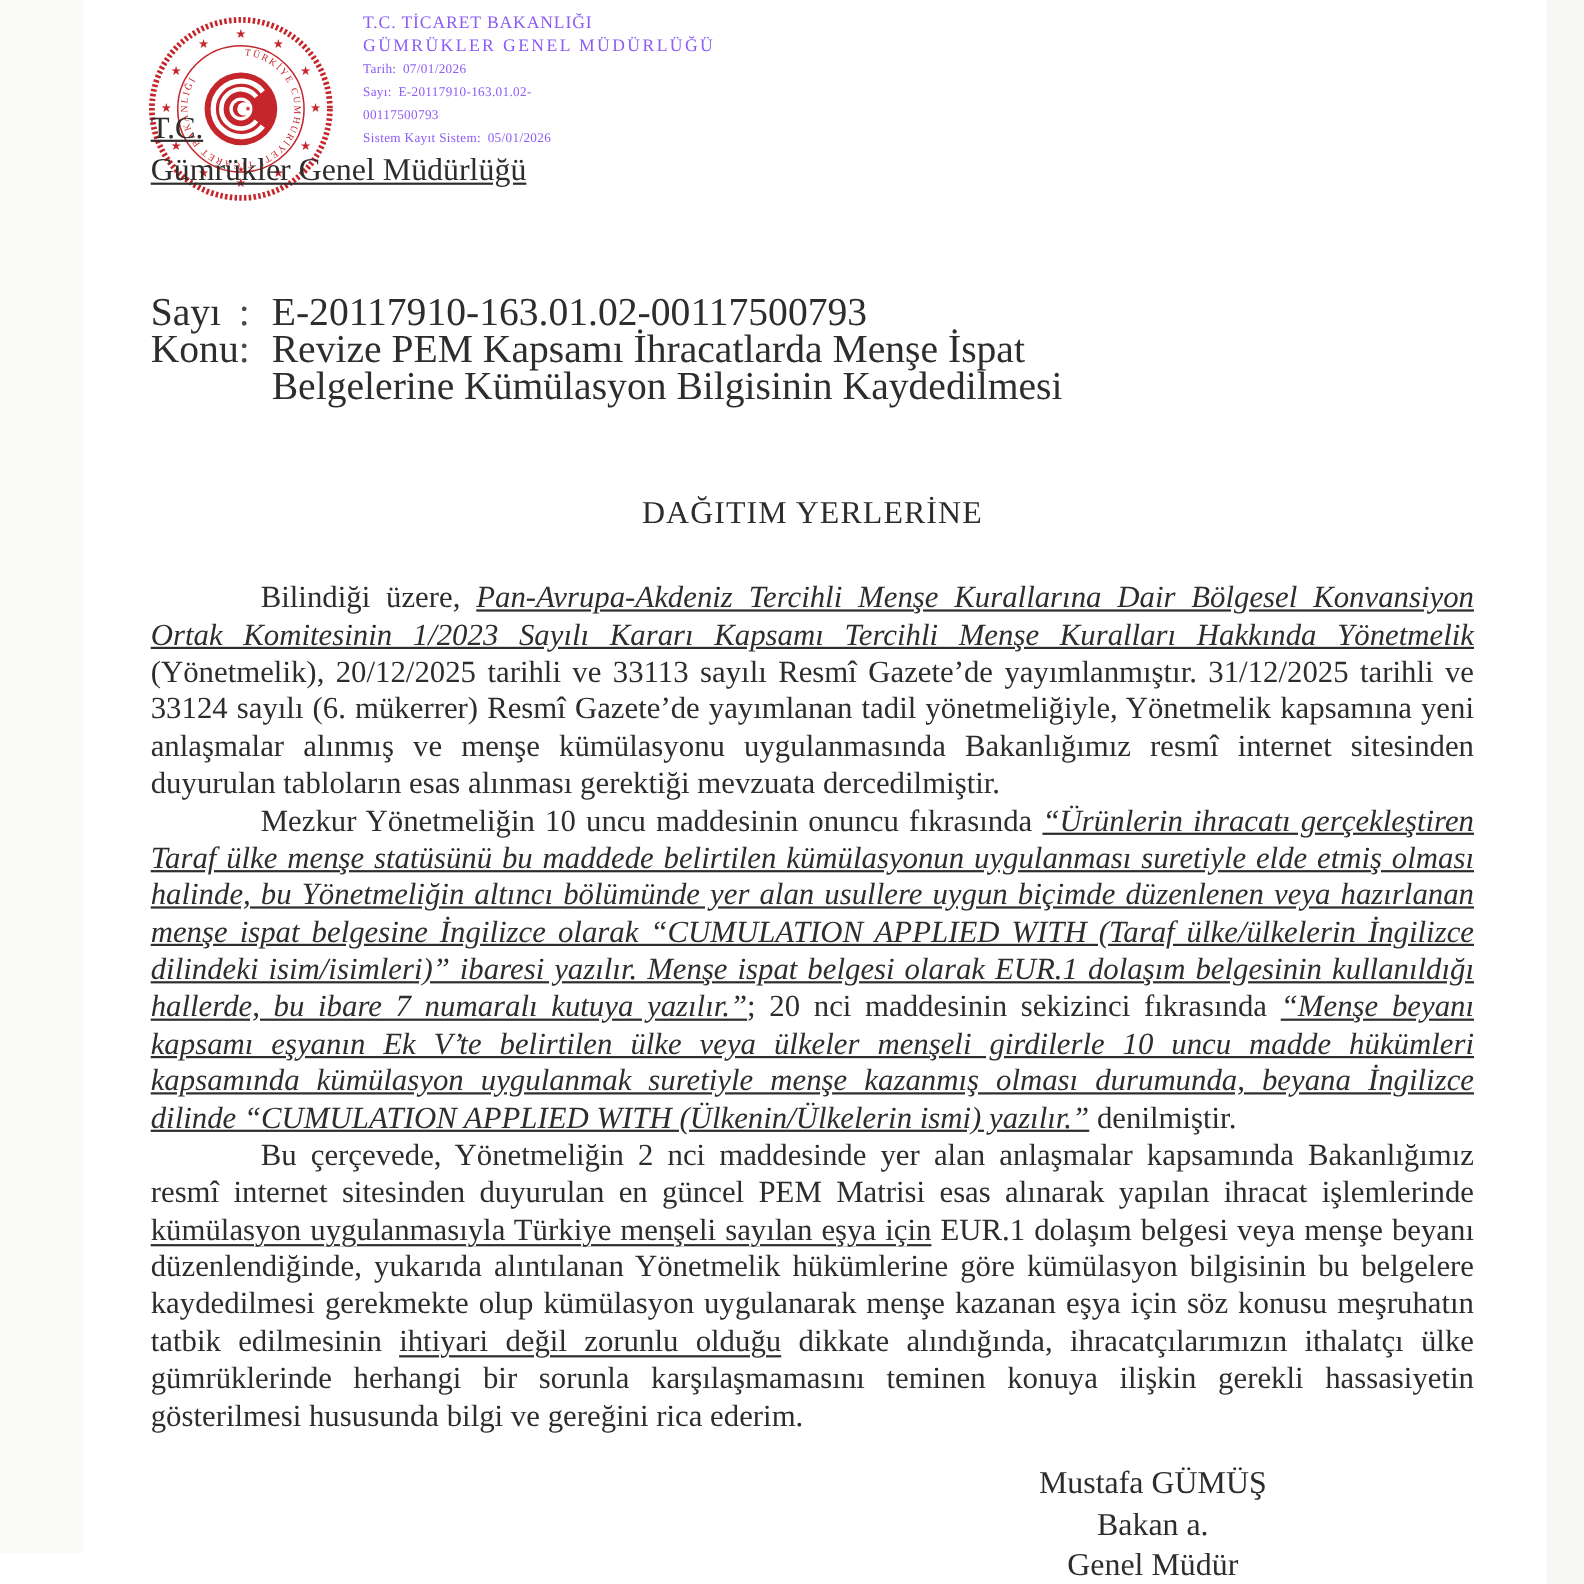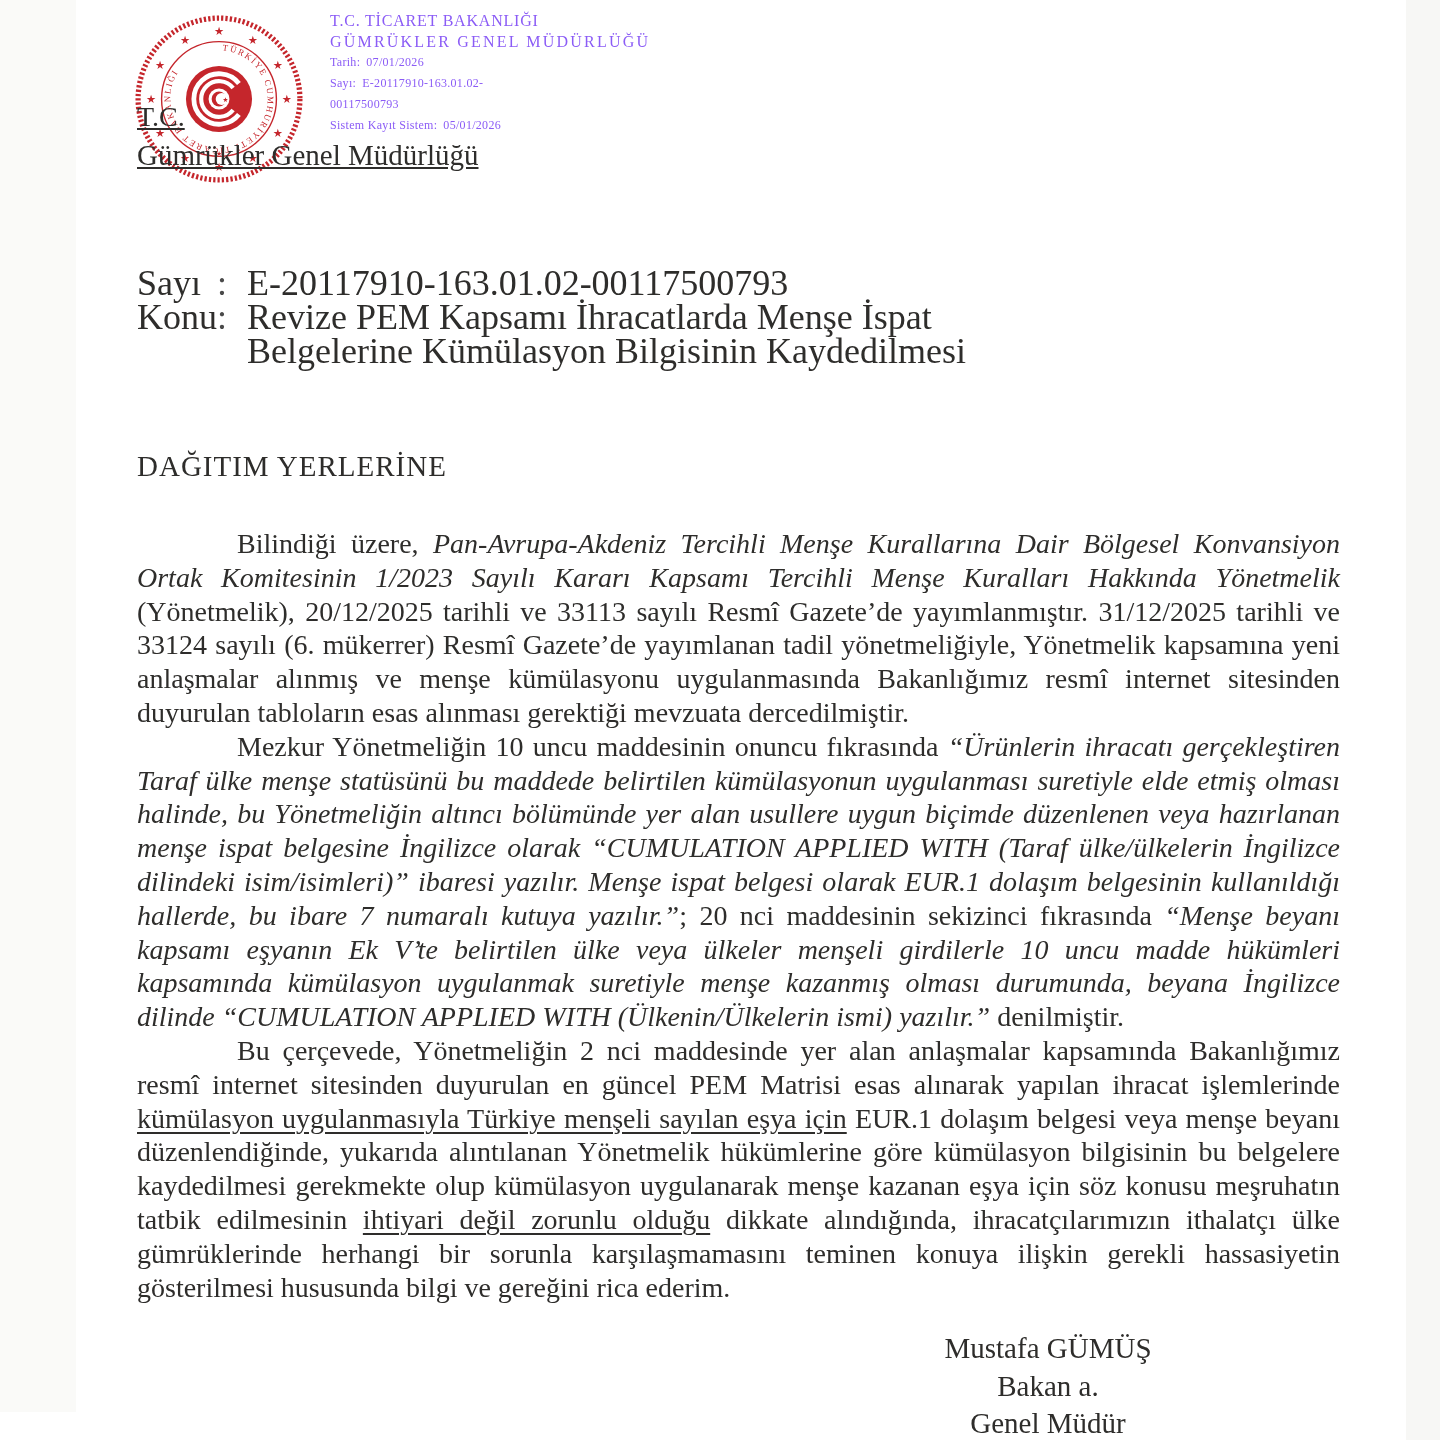--- a/index.html
+++ b/index.html
@@ -28,30 +28,30 @@
   .center-head .h1{font-size:28px;line-height:38px;}
   .center-head .h2{font-size:32px;line-height:41px;letter-spacing:1px;}
   .center-head .h3{font-size:29px;line-height:38px;}
 
   
   .meta{position:absolute;left:137px;top:266px;font-size:36px;line-height:34px;}
   .meta-row{display:grid;grid-template-columns:80px 30px auto;}
   .meta-sep{color:#4a4a4a;text-align:left;}
 
   
-  .salutation{position:absolute;left:137px;top:450px;width:1203px;
+  .salutation{position:absolute;left:137px;top:450px;width:1203px;text-align:center;
     font-size:29px;letter-spacing:1px;}
 
   
   .body-text{position:absolute;left:137px;top:527px;width:1203px;}
   .body-text p{
     margin:0;font-size:28px;line-height:33.8px;
     text-align:justify;text-indent:100px;
   }
-  .it{font-style:italic;}
+  .it{font-style:italic;text-decoration:underline;}
   .ul{text-decoration:underline;text-decoration-thickness:2.2px;text-underline-offset:4px;}
 
   
   .signature{position:absolute;left:873px;top:1330px;width:350px;text-align:center;
     font-size:29px;line-height:37.5px;}
 </style>
 </head>
 <body>
 
 <div class="page">

